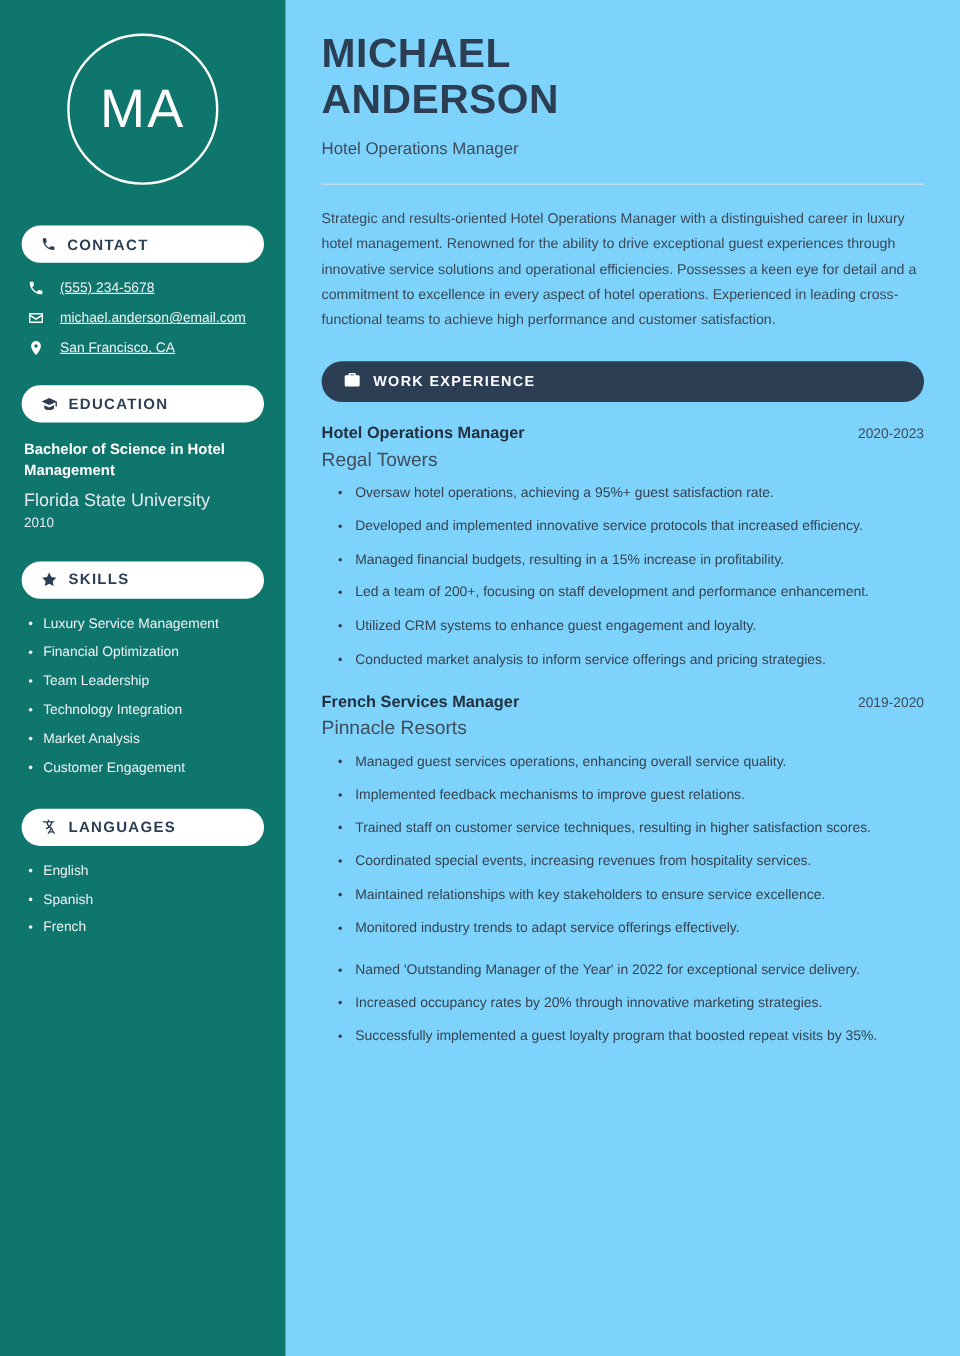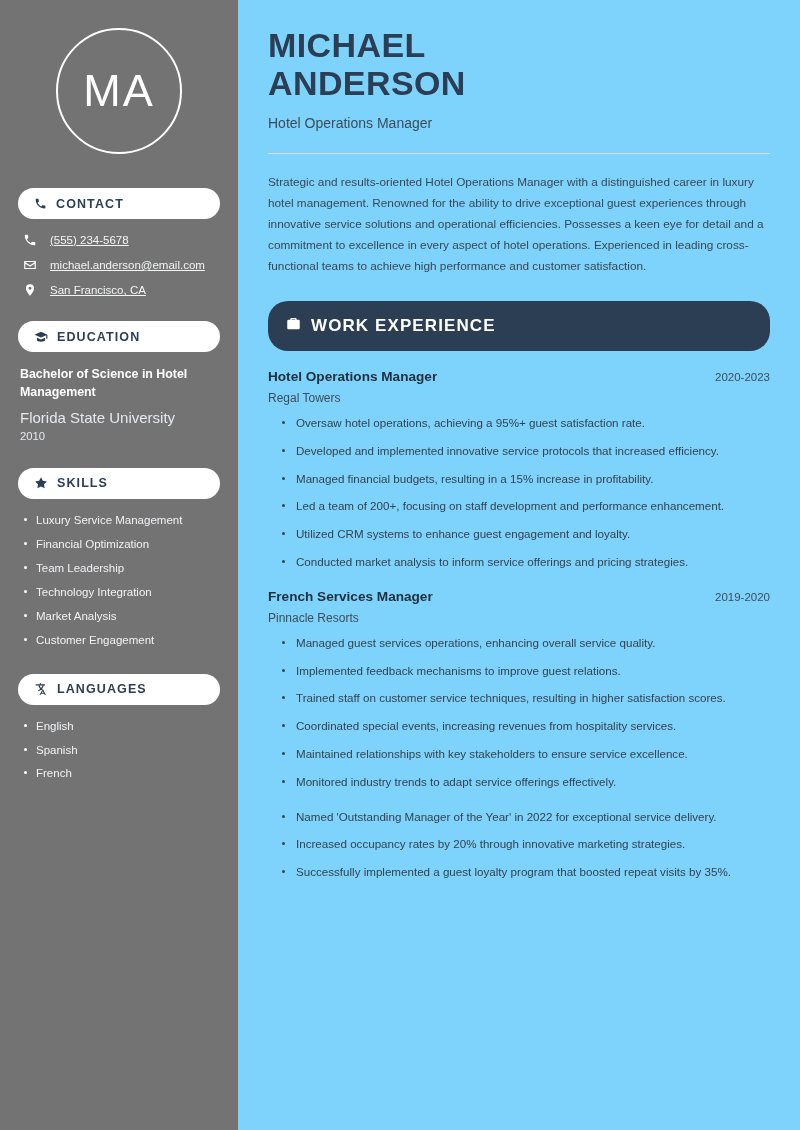--- a/index.html
+++ b/index.html
@@ -17,21 +17,21 @@
     background: #fafafa;
     display: flex;
     position: relative;
     overflow: hidden;
   }
 
   
   .sidebar {
     width: 238px;
     min-width: 238px;
-    background: #737373;
+    background: #0f766e;
     color: #ffffff;
     padding: 22px 18px 20px 18px;
     position: relative;
   }
   .avatar-wrap {
     display: flex; justify-content: center;
     margin-top: 6px; margin-bottom: 34px;
   }
   .avatar {
     width: 126px; height: 126px;
@@ -136,26 +136,26 @@
     font-size: 11.8px;
     color: #3a4755;
     line-height: 1.78;
     margin-bottom: 24px;
   }
 
   .sec-bar {
     background: #2c3e54;
     color: #ffffff;
     border-radius: 20px;
-    height: 50px;
+    height: 34px;
     display: flex;
     align-items: center;
     gap: 10px;
     padding: 16px 18px;
-    font-size: 17px;
+    font-size: 12px;
     font-weight: bold;
     letter-spacing: 1.1px;
     margin-bottom: 18px;
   }
 
   .job { margin-bottom: 18px; }
   .job-head {
     display: flex;
     justify-content: space-between;
     align-items: baseline;
@@ -163,21 +163,21 @@
   .job-title {
     font-size: 13.6px;
     font-weight: bold;
     color: #22303f;
   }
   .job-dates {
     font-size: 11.5px;
     color: #3f4c5a;
   }
   .job-company {
-    font-size: 12px;
+    font-size: 16px;
     color: #3f4c5a;
     margin-top: 7px;
     margin-bottom: 10px;
   }
   ul.bullets {
     list-style: none;
     margin: 0;
     padding: 0 0 0 14px;
   }
   ul.bullets li {

